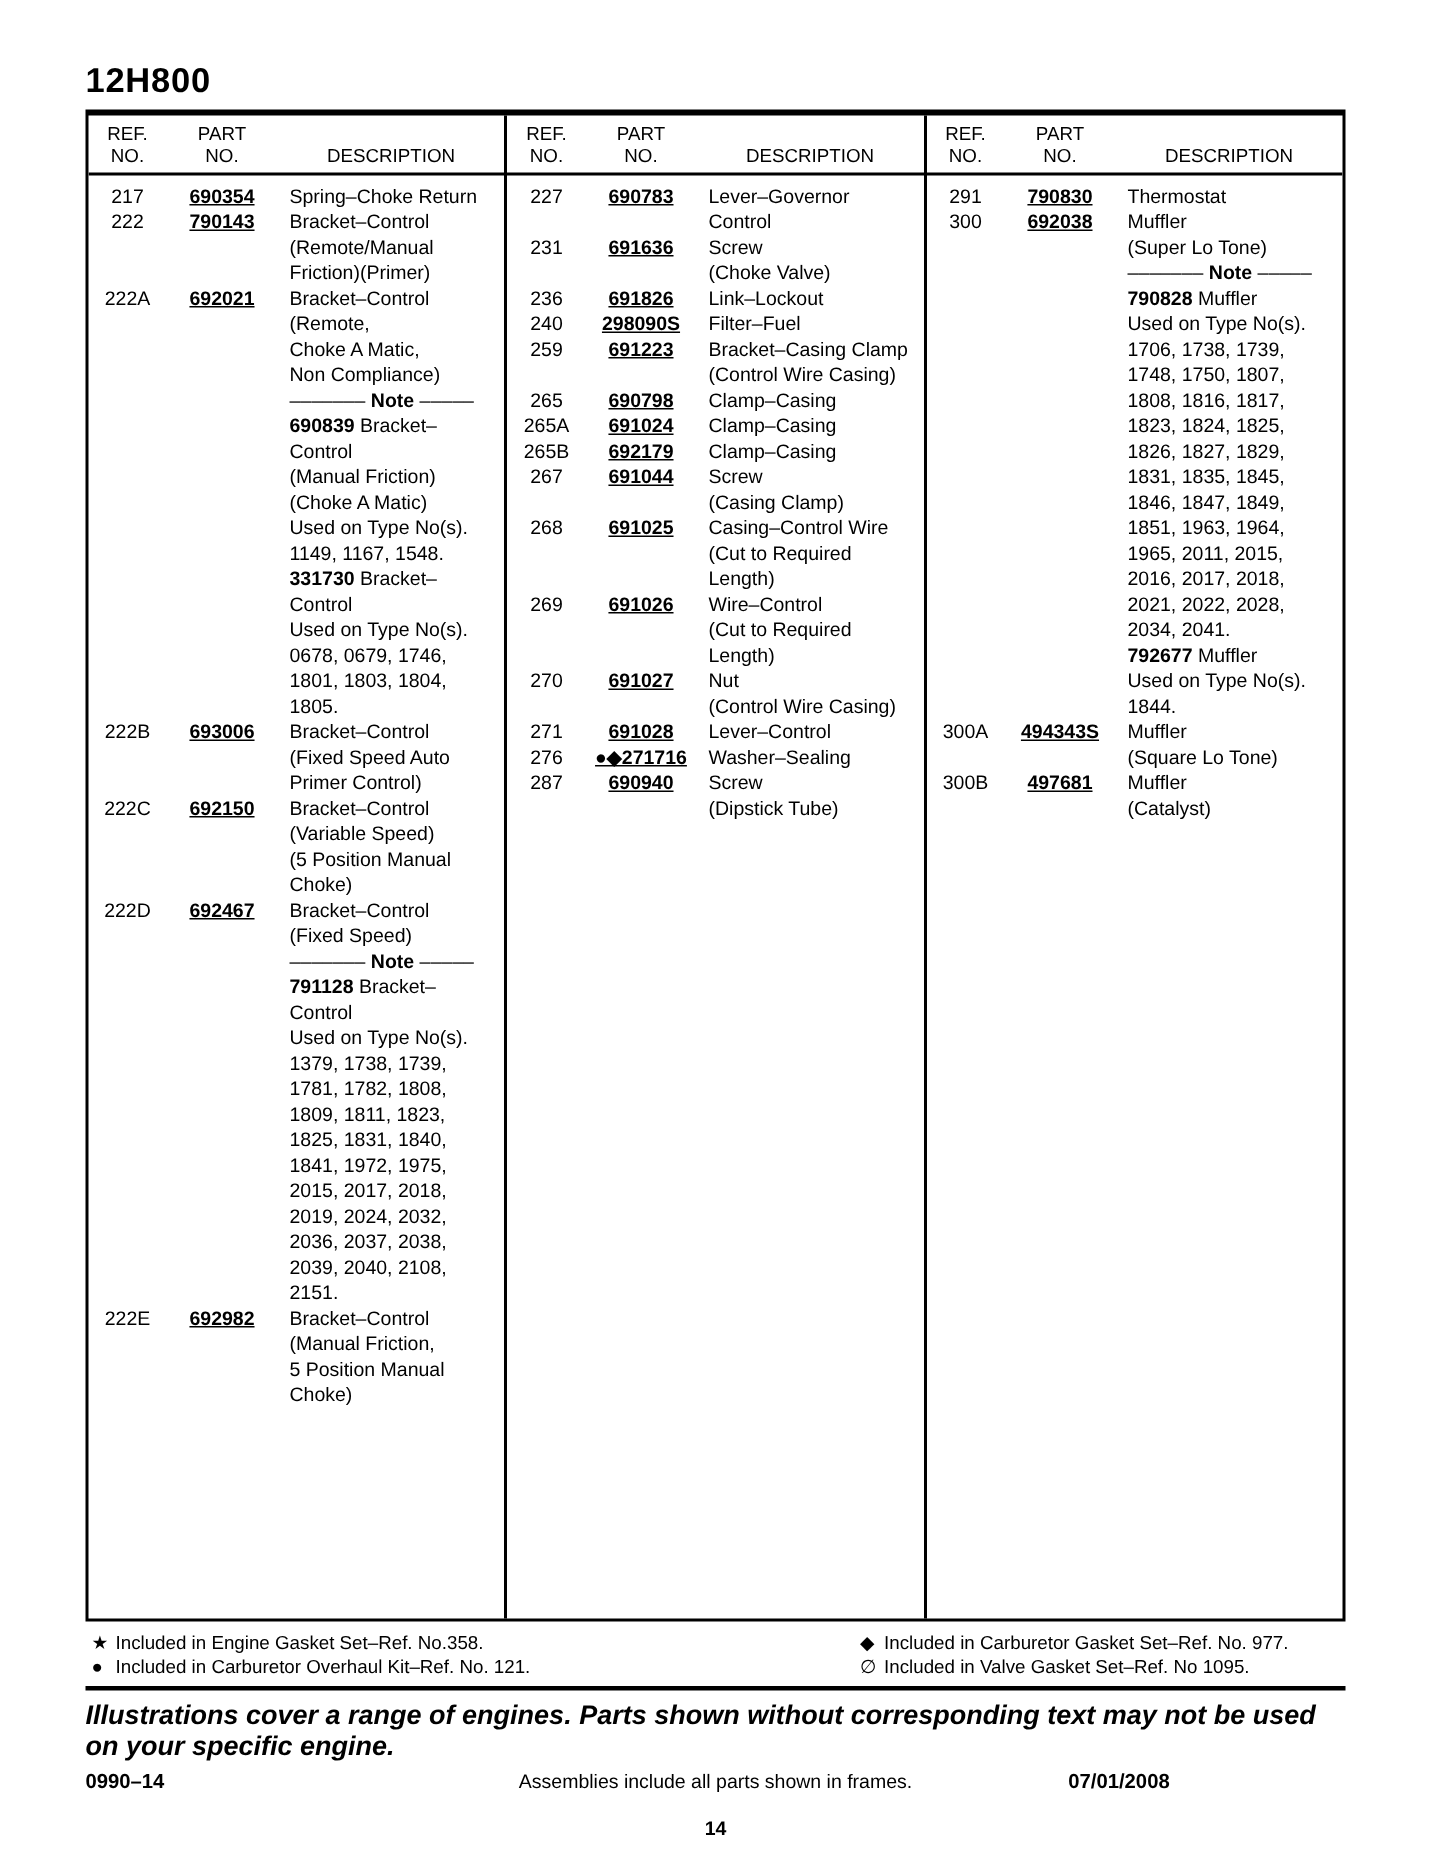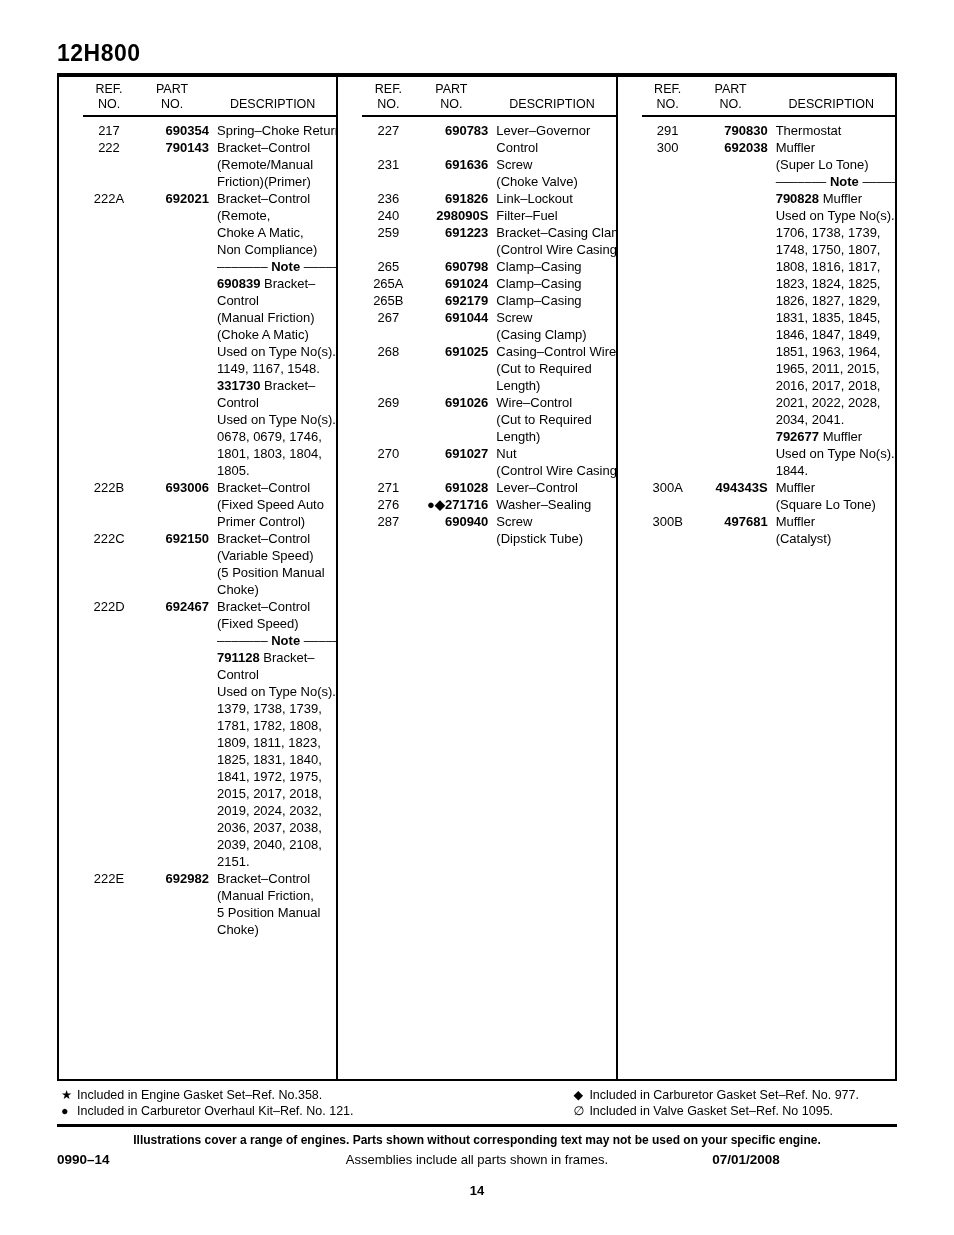--- a/index.html
+++ b/index.html
@@ -6,42 +6,42 @@
   html, body { background: #fff; }
   body {
     width: 954px; height: 1235px;
     font-family: "Liberation Sans", sans-serif;
     font-size: 13px; color: #000;
   }
   .page { position: relative; width: 954px; height: 874px; padding: 40px 57px 0 57px; }
   .title { font-size: 23px; font-weight: bold; letter-spacing: .5px; margin-bottom: 6px; }
 
   .table-box { border: 2px solid #000; border-top-width: 4px; height: 1008px; display: flex; }
-  .pcol { flex: 1 1 0; display: flex; flex-direction: column; border-right: 2px solid #000; overflow: hidden; margin-left: 24px; }
+  .pcol { flex: 1 1 0; display: flex; flex-direction: column; border-right: 2px solid #000; overflow: hidden; }
   .pcol:last-child { border-right: none; }
 
   .col-head { display: grid; grid-template-columns: 52px 74px 1fr; border-bottom: 2px solid #000; padding: 5px 0 3px 0; }
   .col-head div { text-align: center; line-height: 15px; font-size: 12.5px; }
 
   .col-body { padding-top: 5px; }
   .row { display: grid; grid-template-columns: 52px 74px 1fr; align-items: start; }
   .cell-ref  { text-align: center; font-weight: normal; line-height: 17px; white-space: nowrap; }
-  .cell-part { text-align: right;  font-weight: bold; line-height: 17px; white-space: nowrap; }
+  .cell-part { text-align: center;  font-weight: bold; line-height: 17px; white-space: nowrap; text-decoration: underline; }
   .cell-desc { padding-left: 8px; padding-right: 2px; line-height: 17px; }
   .dline { white-space: nowrap; }
   .b { font-weight: bold; }
 
   .footnotes { display: flex; margin-top: 6px; font-size: 12.5px; }
   .fn-col-left  { width: 61%; }
   .fn-col-right { width: 39%; }
   .fn { display: flex; line-height: 16px; }
   .fn-sym { width: 20px; padding-left: 4px; flex: 0 0 auto; }
 
   .thick-rule { border-top: 3px solid #000; margin-top: 5px; }
-  .disclaimer { text-align: center; font-weight: bold; font-size: 12px; margin-top: 6px; }
+  .disclaimer { font-weight: bold; font-style: italic; font-size: 18px; margin-top: 6px; }
 
   .footer-row { display: flex; margin-top: 5px; font-size: 13.5px; align-items: baseline; gap: 20px; }
   .f-left  { width: 22%; font-weight: bold; }
   .f-center{ flex: 1; text-align: center; font-size: 13px; }
   .f-right { width: 22%; text-align: left; font-weight: bold; }
   .page-num { text-align: center; font-weight: bold; margin-top: 16px; }
 </style>
 </head>
 <body>
 

